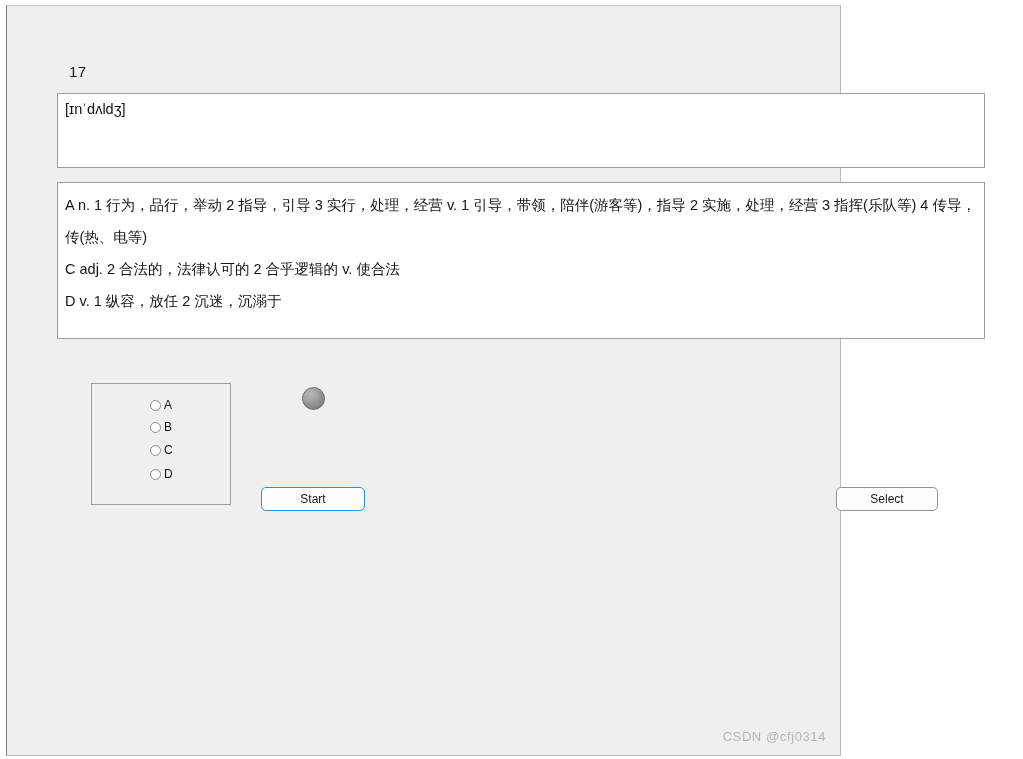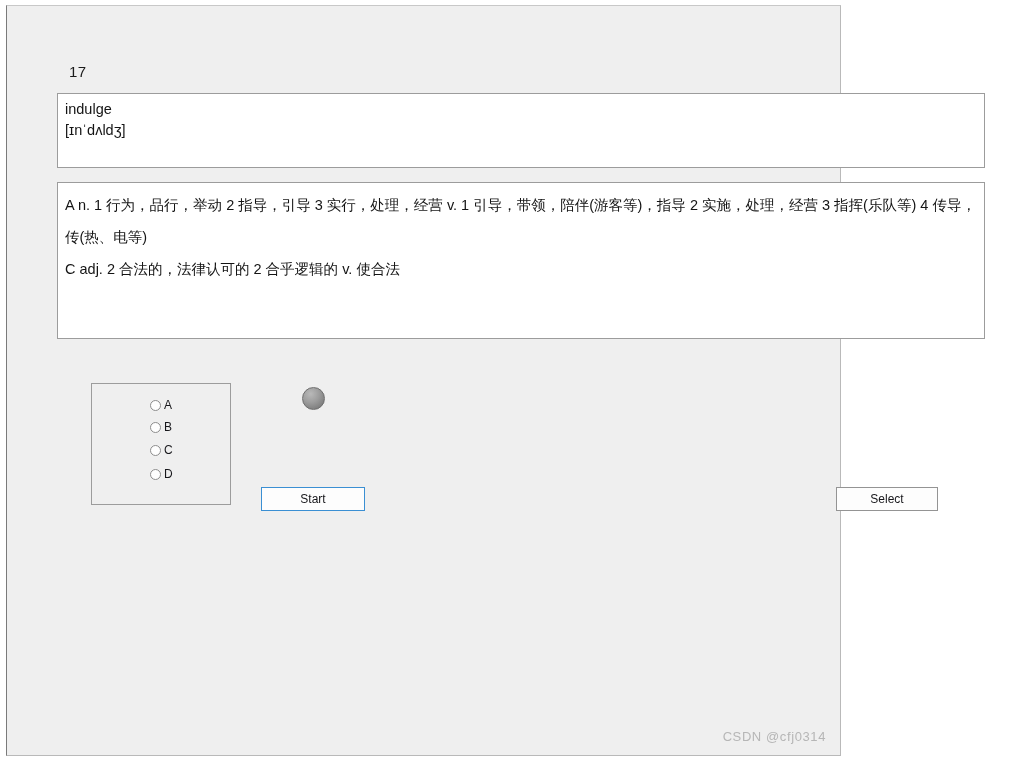--- a/index.html
+++ b/index.html
@@ -132,21 +132,21 @@
     border-radius: 50%;
     border: 1px solid #6e6e6e;
     background: radial-gradient(circle at 36% 28%, #b9b9b9 0%, #9d9d9d 42%, #848484 72%, #6f6f6f 100%);
   }
 
   
   .btn {
     position: absolute;
     box-sizing: border-box;
     background: #fdfdfd;
-    border-radius: 0;
+    border-radius: 5px;
     font-size: 12px;
     color: #16161a;
     display: flex;
     align-items: center;
     justify-content: center;
     padding: 0;
   }
   #start-button {
     left: 254px;
     top: 481px;
@@ -174,27 +174,27 @@
   }
 </style>
 </head>
 <body>
 
 <div id="app-window">
 
   <div id="index-label">17</div>
 
   <div id="word-box">
-    <div class="word-line">indulge</div>
     <div class="word-line">[ɪnˈdʌldʒ]</div>
   </div>
 
   <div id="definition-box">
     <div class="def-line wrap">A n. 1 行为，品行，举动 2 指导，引导 3 实行，处理，经营 v. 1 引导，带领，陪伴(游客等)，指导 2 实施，处理，经营 3 指挥(乐队等) 4 传导，传(热、电等)</div>
     <div class="def-line">C adj. 2 合法的，法律认可的 2 合乎逻辑的 v. 使合法</div>
+    <div class="def-line">D v. 1 纵容，放任 2 沉迷，沉溺于</div>
   </div>
 
   <div id="choice-group">
     <div class="choice-row" id="choice-row-0">
       <span class="radio-dot"></span>
       <span class="choice-label">A</span>
     </div>
     <div class="choice-row" id="choice-row-1">
       <span class="radio-dot"></span>
       <span class="choice-label">B</span>

